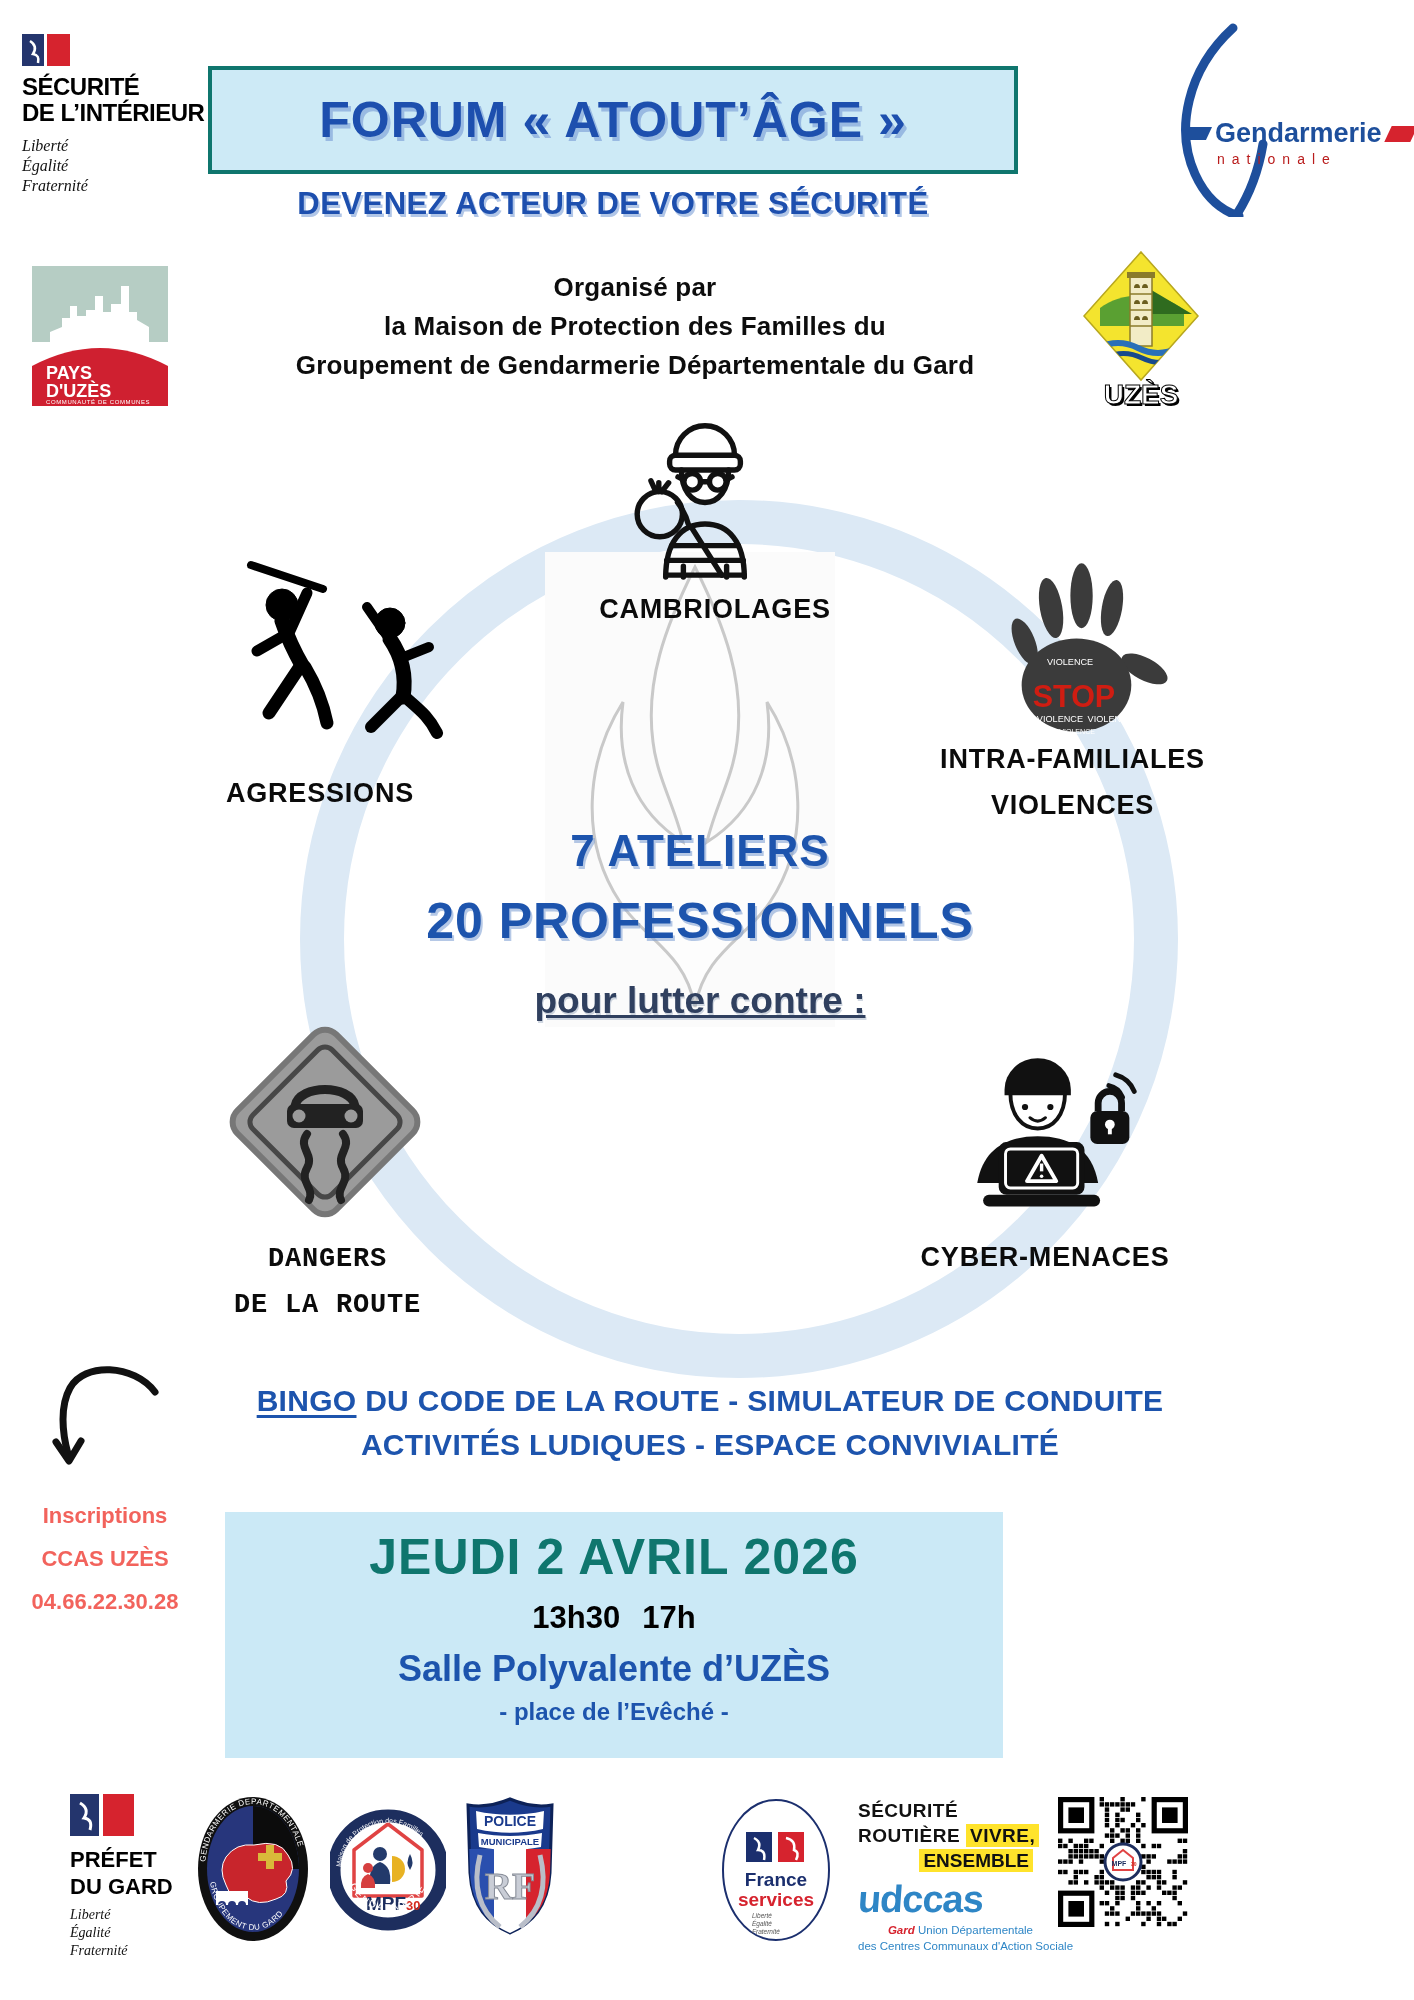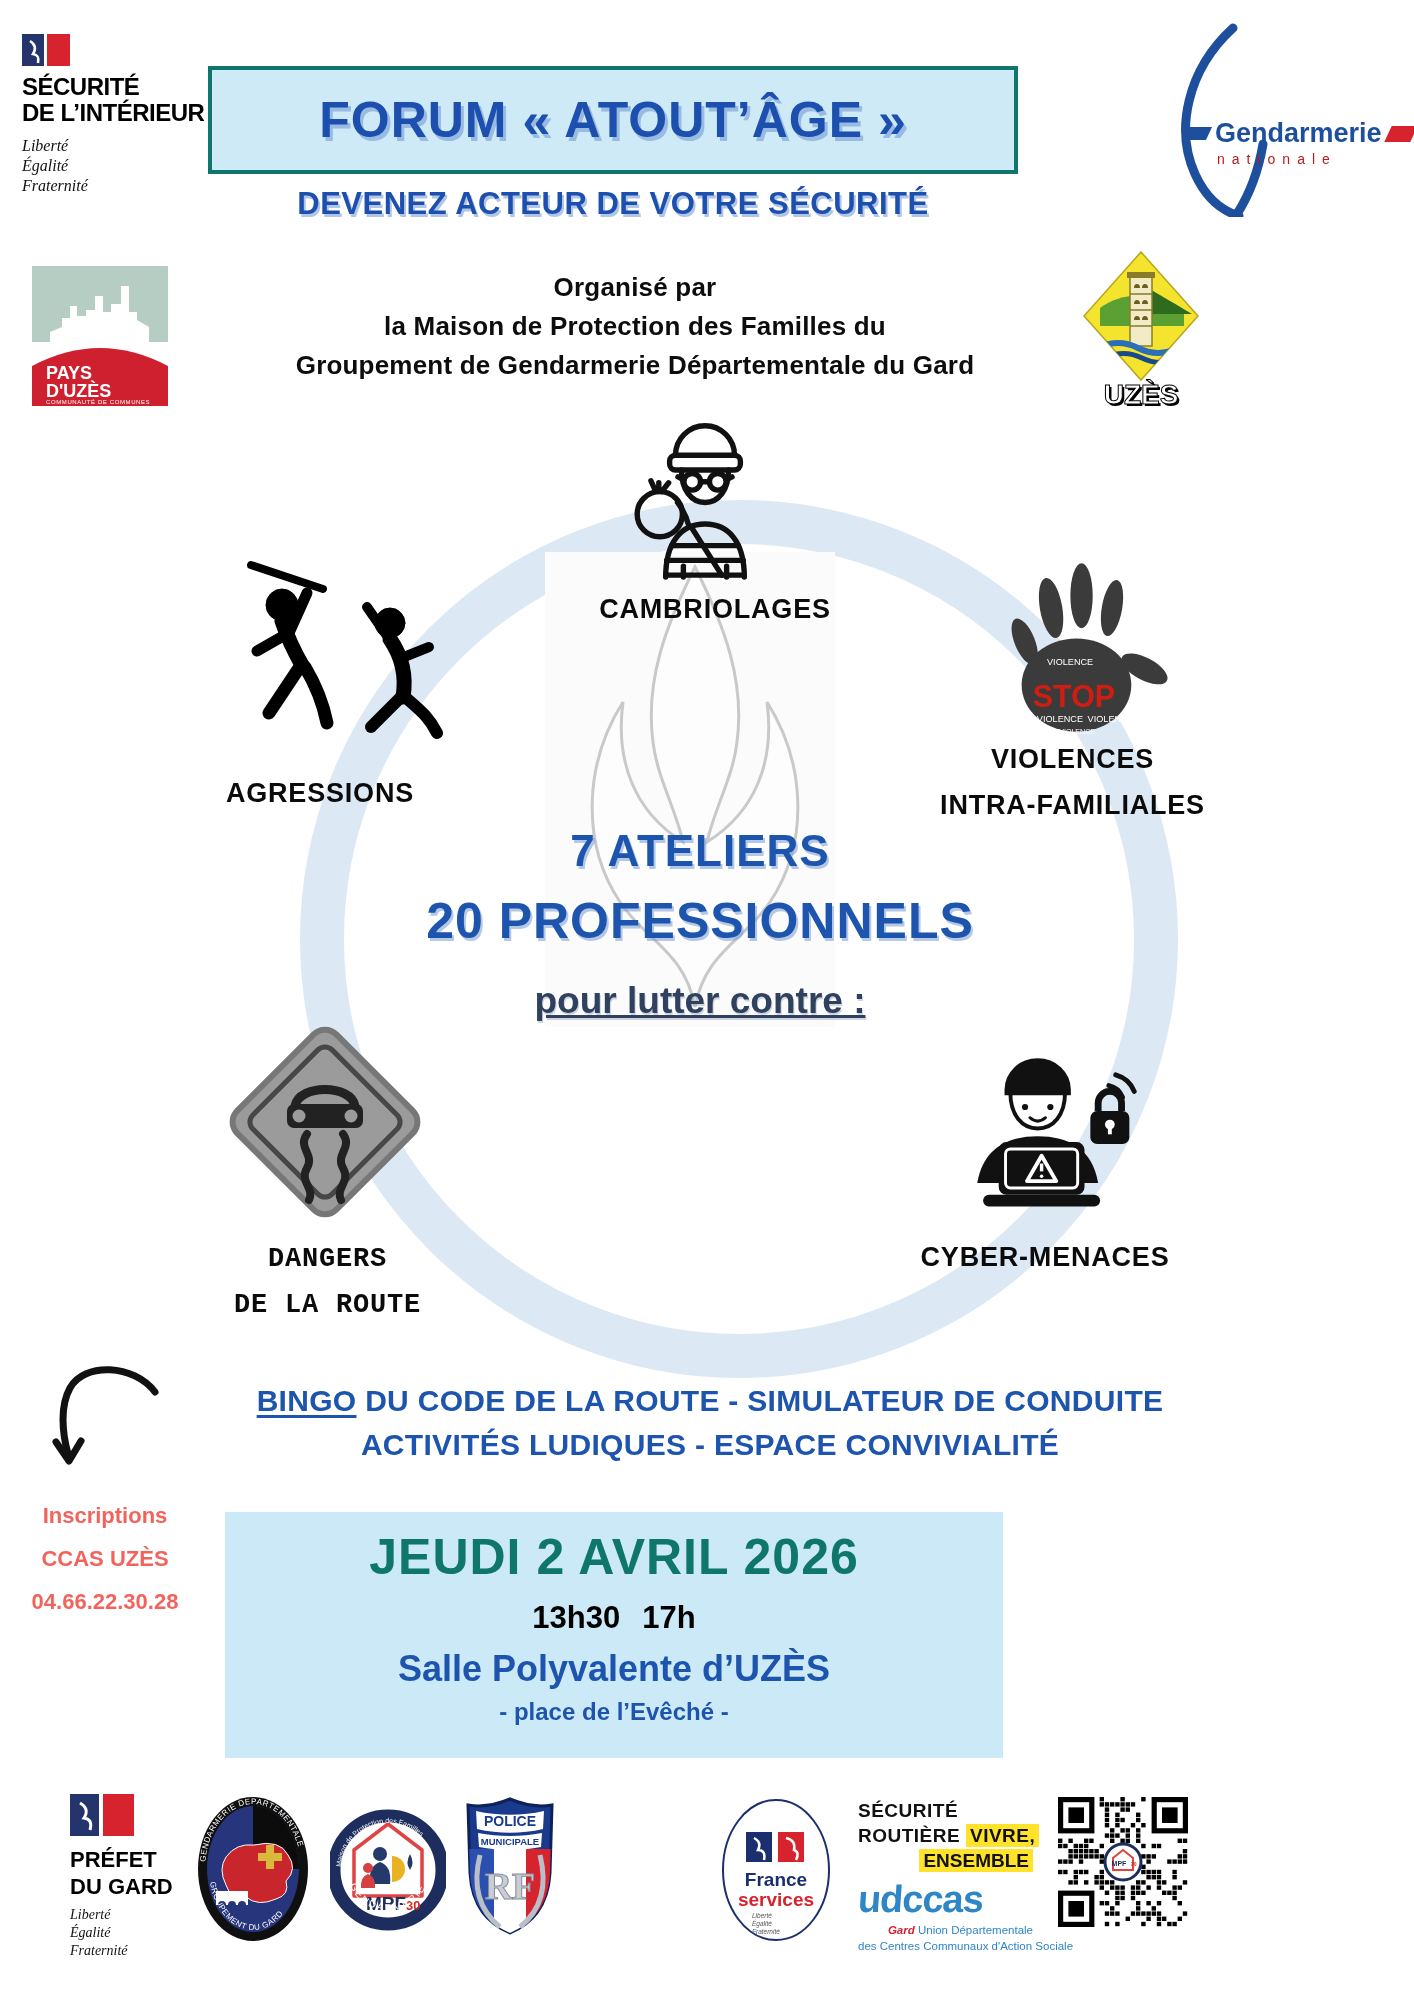--- a/index.html
+++ b/index.html
@@ -207,22 +207,22 @@
       <ellipse cx="152" cy="122" rx="25" ry="11" transform="rotate(28 152 122)"></ellipse>
       <ellipse cx="85" cy="138" rx="54" ry="46"></ellipse>
     </g>
     <text x="56" y="118" font-size="9" fill="#fff">VIOLENCE</text>
     <text x="42" y="160" font-size="30" font-weight="900" fill="#cf1d12">STOP</text>
     <text x="46" y="174" font-size="9" fill="#fff">VIOLENCE</text>
     <text x="96" y="174" font-size="9" fill="#fff">VIOLENCE</text>
     <text x="68" y="186" font-size="7" fill="#fff">VIOLENCE</text>
   </svg>
   <div class="abs topic-label lbl-violences">
+    <div>INTRA-FAMILIALES</div>
     <div>VIOLENCES</div>
-    <div>INTRA-FAMILIALES</div>
   </div>
 
   <div class="abs center-l1">7 ATELIERS</div>
   <div class="abs center-l2">20 PROFESSIONNELS</div>
   <div class="abs center-l3">pour lutter contre :</div>
 
   <svg class="abs" style="left:211px;top:1018px;" width="228" height="208" viewBox="0 0 228 208">
     <g transform="rotate(45 114 104)">
       <rect x="44" y="34" width="140" height="140" rx="16" fill="#9b9b9b" stroke="#777" stroke-width="6"></rect>
       <rect x="58" y="48" width="112" height="112" rx="10" fill="none" stroke="#474747" stroke-width="5"></rect>

